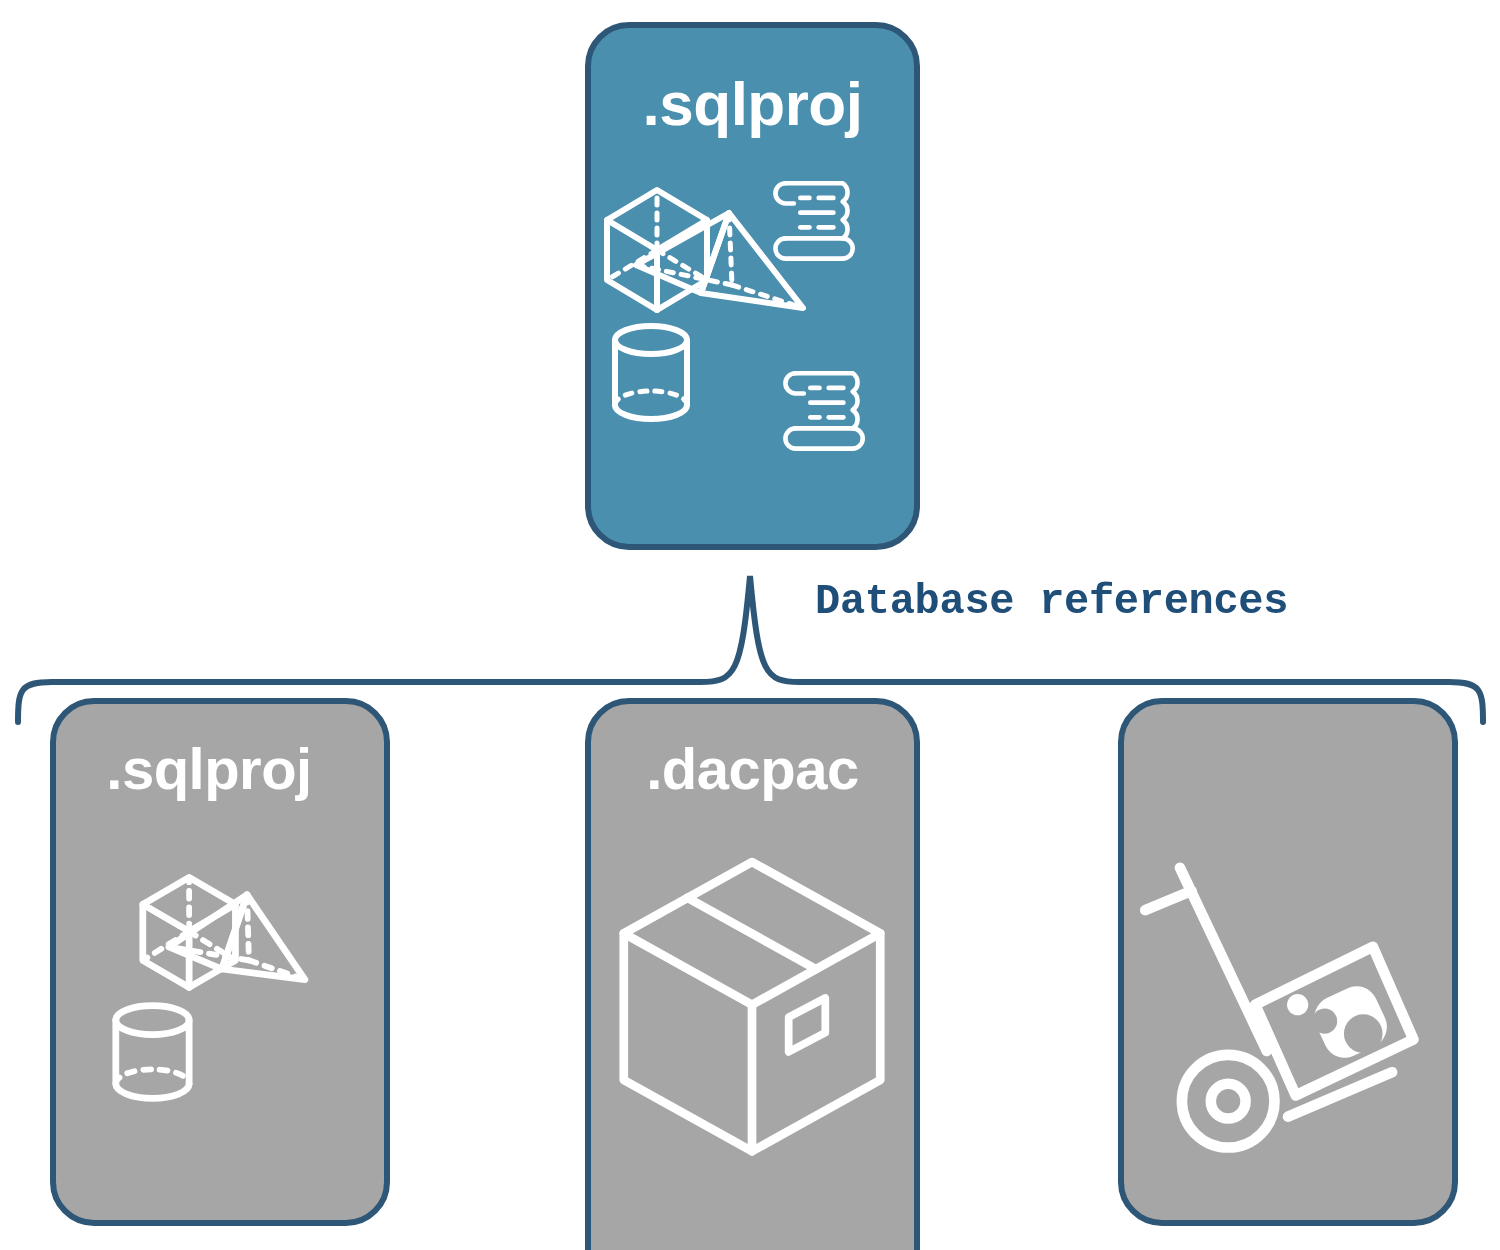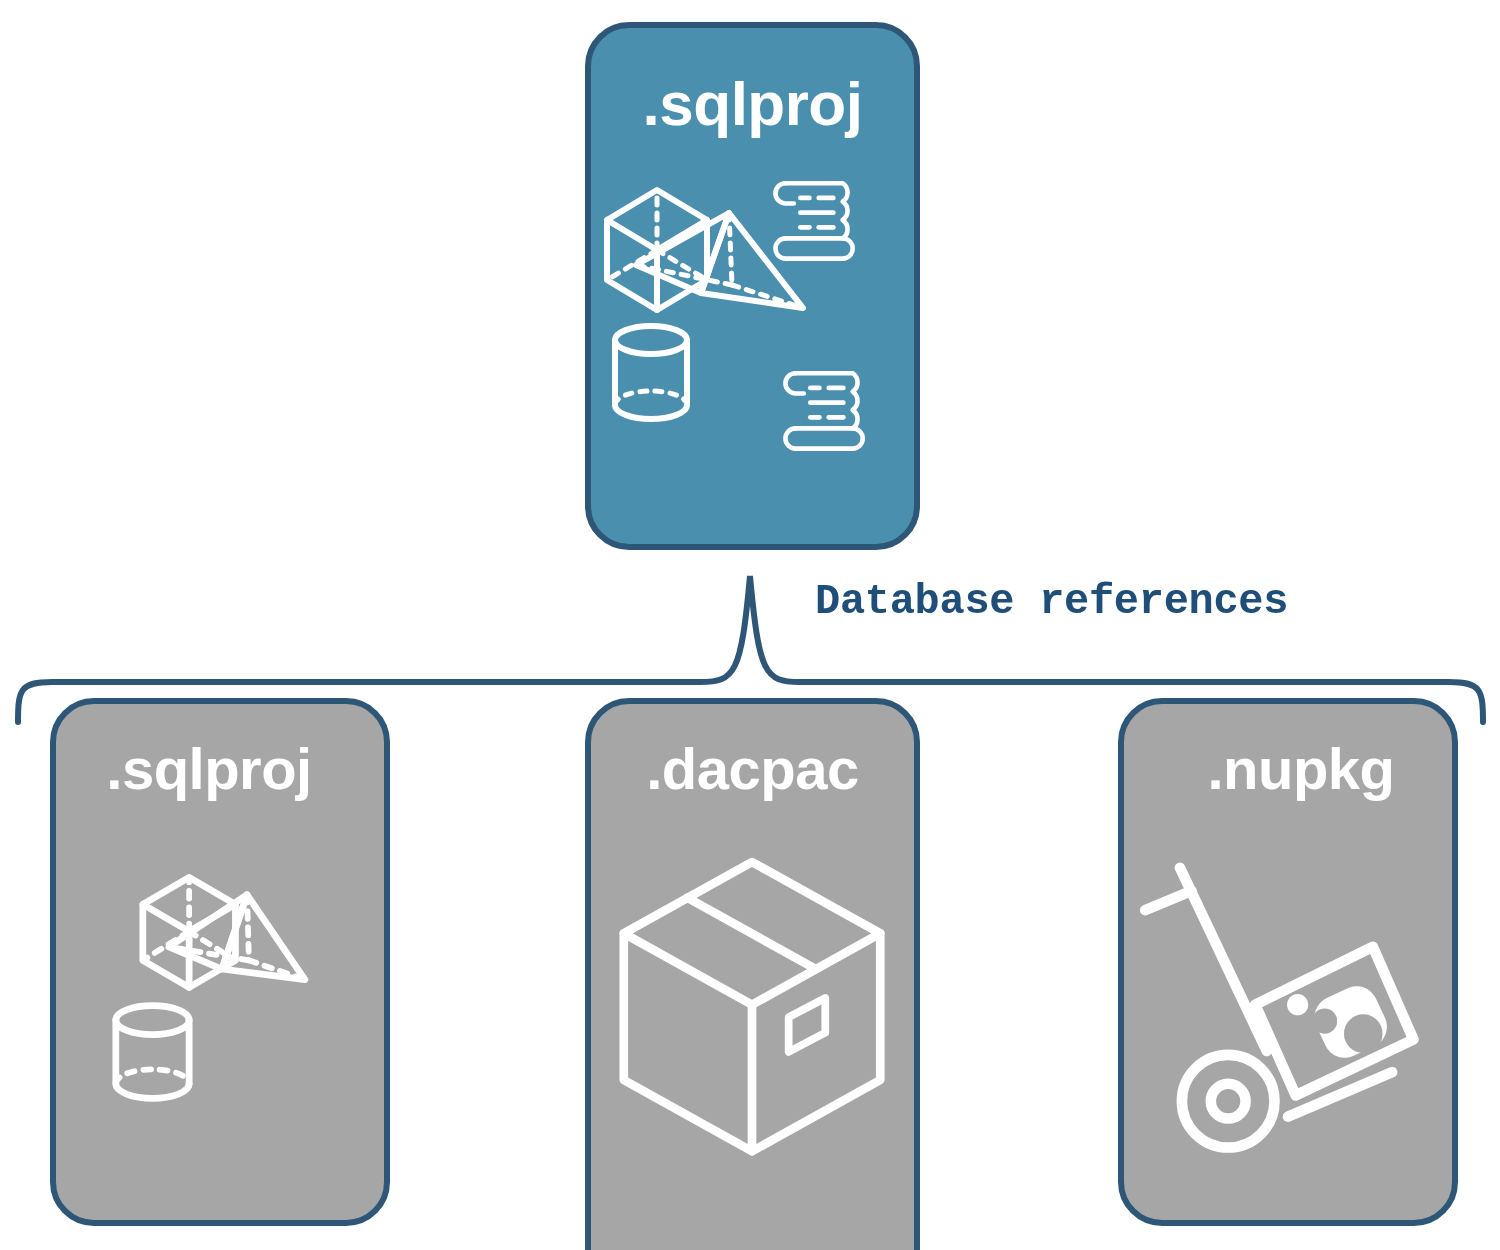--- a/index.html
+++ b/index.html
@@ -226,21 +226,20 @@
         <polygon points="167,22 300,96 300,248 167,322 34,248 34,96"></polygon>
         <polyline points="34,96 167,170 300,96"></polyline>
         <line x1="167" y1="170" x2="167" y2="322"></line>
         <line x1="100" y1="59" x2="233" y2="133"></line>
         <polygon points="205,183 243,163 243,199 205,219" stroke-width="8"></polygon>
       </g>
     </svg>
   </div>
 
   <div class="card grey" id="card-nupkg">
-    <div class="card-title">.nupkg</div>
 
     <svg class="leaf-art" viewBox="0 0 340 380">
       <g fill="none" stroke="#ffffff" stroke-width="11" stroke-linecap="round" stroke-linejoin="round">
 
         <g>
 
           <line x1="58" y1="28" x2="148" y2="218"></line>
 
           <line x1="22" y1="72" x2="70" y2="52"></line>
 

